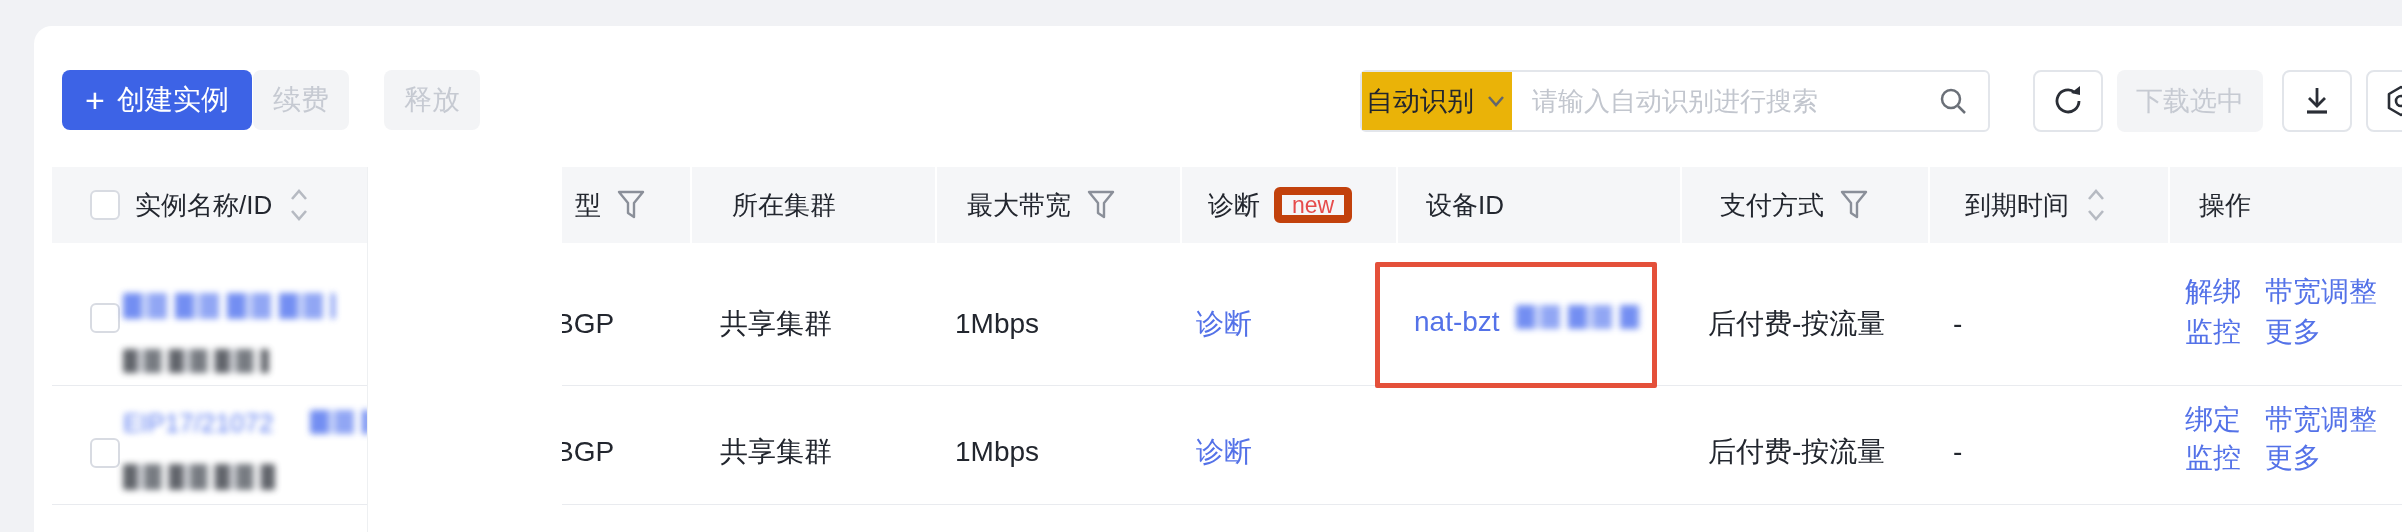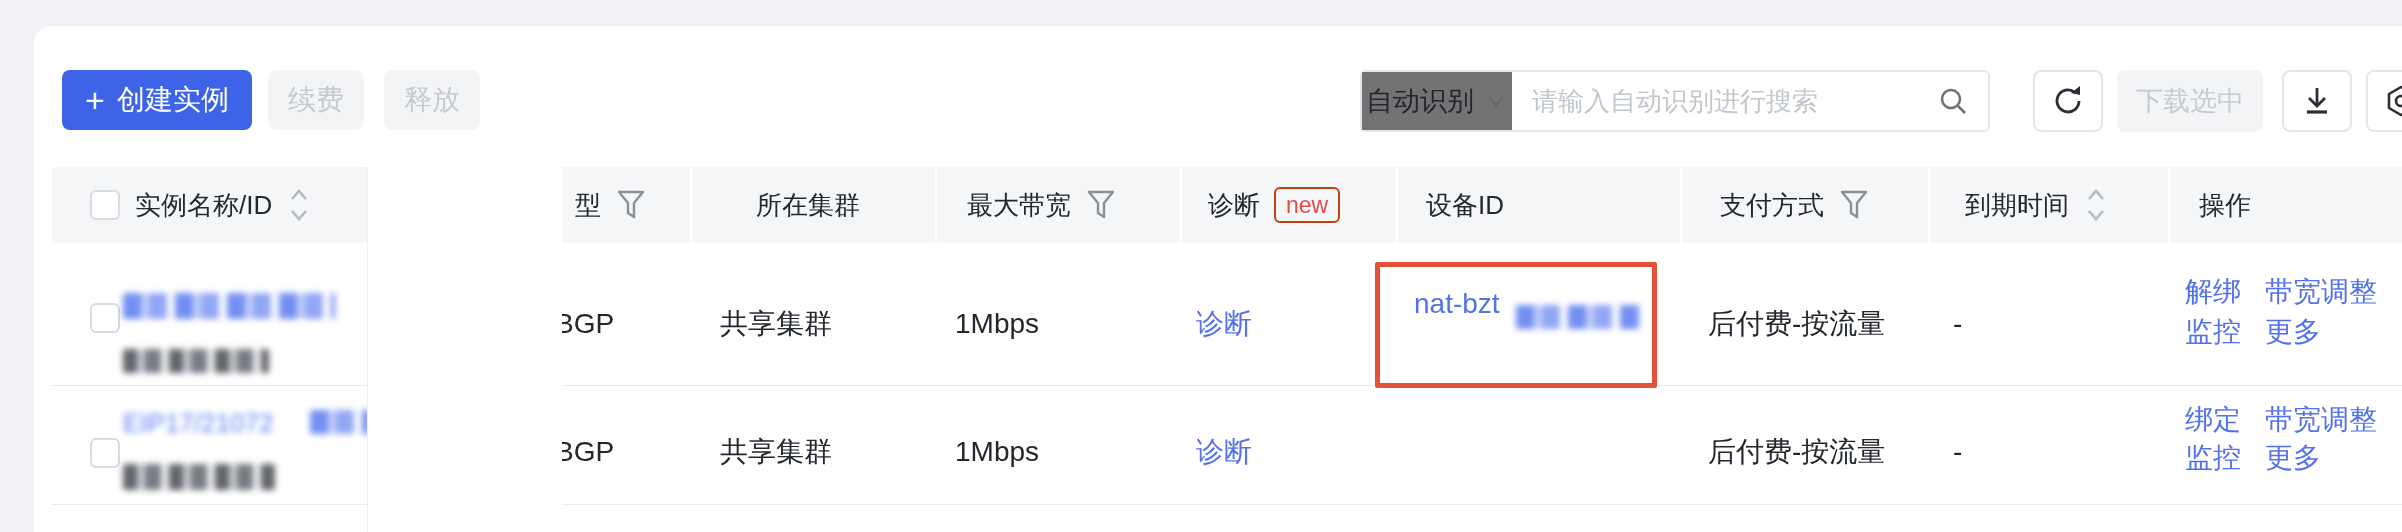--- a/index.html
+++ b/index.html
@@ -12,28 +12,28 @@
   
   .btn { position:absolute; display:flex; align-items:center; justify-content:center;
          border-radius:8px; font-size:28px; cursor:pointer; }
   .btn-primary { background:#3d63e6; color:#ffffff; }
   .btn-primary .plus { font-size:34px; font-weight:300; margin-right:12px; line-height:1; }
   .btn-disabled { background:#f3f4f6; color:#c6cad2; }
   .btn-outline { background:#ffffff; border:2px solid #e2e5ea; color:#c6cad2; }
   .btn-icon { background:#ffffff; border:2px solid #e2e5ea; color:#2a2e36; }
 
   #btn-create   { left:62px;  top:70px; width:190px; height:60px; }
-  #btn-renew    { left:268px; top:70px; width:96px;  height:60px; }
+  #btn-renew    { left:253px; top:70px; width:96px;  height:60px; }
   #btn-release  { left:384px; top:70px; width:96px;  height:60px; }
   #btn-transfer { left:500px; top:70px; width:96px;  height:60px; }
   #btn-batch    { left:620px; top:70px; width:316px; height:60px; justify-content:space-between; padding:0 30px; }
 
   .search-box { position:absolute; left:1360px; top:70px; width:630px; height:62px;
                 border:2px solid #e3e6eb; border-radius:6px; background:#fff; display:flex; align-items:center; }
-  .search-select { width:150px; height:100%; background:#737373; display:flex; align-items:center;
+  .search-select { width:150px; height:100%; background:#eab308; display:flex; align-items:center;
                    justify-content:center; gap:10px; font-size:27px; color:#23262e; flex:0 0 auto; cursor:pointer; }
   .search-input { flex:1; height:100%; border:0; outline:0; font-size:26px; padding:0 20px; color:#333;
                   font-family:inherit; background:transparent; }
   .search-input::placeholder { color:#c2c6ce; }
   .search-mag { flex:0 0 auto; margin-right:18px; cursor:pointer; display:flex; }
 
   #btn-refresh  { left:2033px; top:70px; width:70px;  height:62px; }
   #btn-dl-sel   { left:2117px; top:70px; width:146px; height:62px; font-size:27px; }
   #btn-download { left:2282px; top:70px; width:70px;  height:62px; }
   #btn-gear     { left:2366px; top:70px; width:70px;  height:62px; }
@@ -44,21 +44,21 @@
   .hitem { position:absolute; top:167px; height:76px; display:flex; align-items:center;
            font-size:26px; color:#23272f; font-weight:500;margin-left:12px; }
   .cell { position:absolute; height:40px; display:flex; align-items:center; font-size:28px; color:#22262e; }
   .link { color:#5472e8; cursor:pointer; }
   .rowline { position:absolute; left:52px; width:2350px; height:1px; background:#e9ebef; z-index:1; }
 
   .checkbox { position:absolute; width:30px; height:30px; border:2px solid #d8dbe2; border-radius:6px;
               background:#fff; cursor:pointer; }
 
   .badge-new { display:inline-flex; align-items:center; justify-content:center; margin-left:14px;
-               height:36px; padding:0 10px; border:2px solid #c2410c; border-radius:6px;
+               height:36px; padding:0 10px; border:8px solid #c2410c; border-radius:6px;
                color:#e64b4b; font-size:23px; font-weight:500; }
 
   .sort-icon, .filter-icon { display:flex; margin-left:14px; }
 
   
   .redact { position:absolute; filter:blur(3px); border-radius:2px; z-index:2; }
   .redact-blue { background:repeating-linear-gradient(90deg,#5b7bf0 0 18px,#b9c7f8 18px 26px,#7e97f3 26px 44px,#ffffff 44px 52px); opacity:.85; }
   .redact-dark { background:repeating-linear-gradient(90deg,#3a3e46 0 14px,#b9bcc2 14px 22px,#565b63 22px 38px,#e8e9eb 38px 46px); opacity:.8; }
   .blur-text { position:absolute; font-size:26px; color:#5b7bf0; filter:blur(3px); z-index:2; white-space:nowrap; }
 
@@ -155,21 +155,21 @@
     </span>
   </div>
   <div class="hitem" style="left:563px">
     <span>型</span>
     <span class="filter-icon">
       <svg width="32" height="34" viewBox="0 0 32 34">
           <path d="M4 4 H28 L19 15 V29 L13 25 V15 Z" fill="none" stroke="#8a8f99" stroke-width="2.4" stroke-linejoin="round"></path>
         </svg>
     </span>
   </div>
-  <div class="hitem" style="left:744px">
+  <div class="hitem" style="left:720px">
     <span>所在集群</span>
   </div>
   <div class="hitem" style="left:955px">
     <span>最大带宽</span>
     <span class="filter-icon">
       <svg width="32" height="34" viewBox="0 0 32 34">
           <path d="M4 4 H28 L19 15 V29 L13 25 V15 Z" fill="none" stroke="#8a8f99" stroke-width="2.4" stroke-linejoin="round"></path>
         </svg>
     </span>
   </div>
@@ -203,21 +203,21 @@
 
   <div>
     <div class="checkbox" style="left:90px; top:303px;"></div>
     <div class="redact redact-blue" style="left:123px; top:293px; width:212px; height:26px;"></div>
     <div class="redact redact-dark" style="left:123px; top:349px; width:146px; height:24px;"></div>
     <div class="cell" style="left:555px; top:304px;">BGP</div>
     <div class="cell" style="left:720px; top:304px;">共享集群</div>
     <div class="cell" style="left:955px; top:304px;">1Mbps</div>
     <div class="cell link" style="left:1196px; top:304px;">诊断</div>
     <div class="hl-box"></div>
-    <div class="cell link" style="left:1414px; top:284px;">nat-bzt</div>
+    <div class="cell link" style="left:1414px; top:302px;">nat-bzt</div>
     <div class="redact redact-blue" style="left:1516px; top:305px; width:124px; height:24px;"></div>
     <div class="cell" style="left:1708px; top:304px;">后付费-按流量</div>
     <div class="cell" style="left:1953px; top:304px;">-</div>
     <div class="cell link" style="left:2185px; top:272px;">解绑</div>
     <div class="cell link" style="left:2265px; top:272px;">带宽调整</div>
     <div class="cell link" style="left:2185px; top:312px;">监控</div>
     <div class="cell link" style="left:2265px; top:312px;">更多</div>
   </div>
   <div class="rowline" style="top:385px"></div>
 

